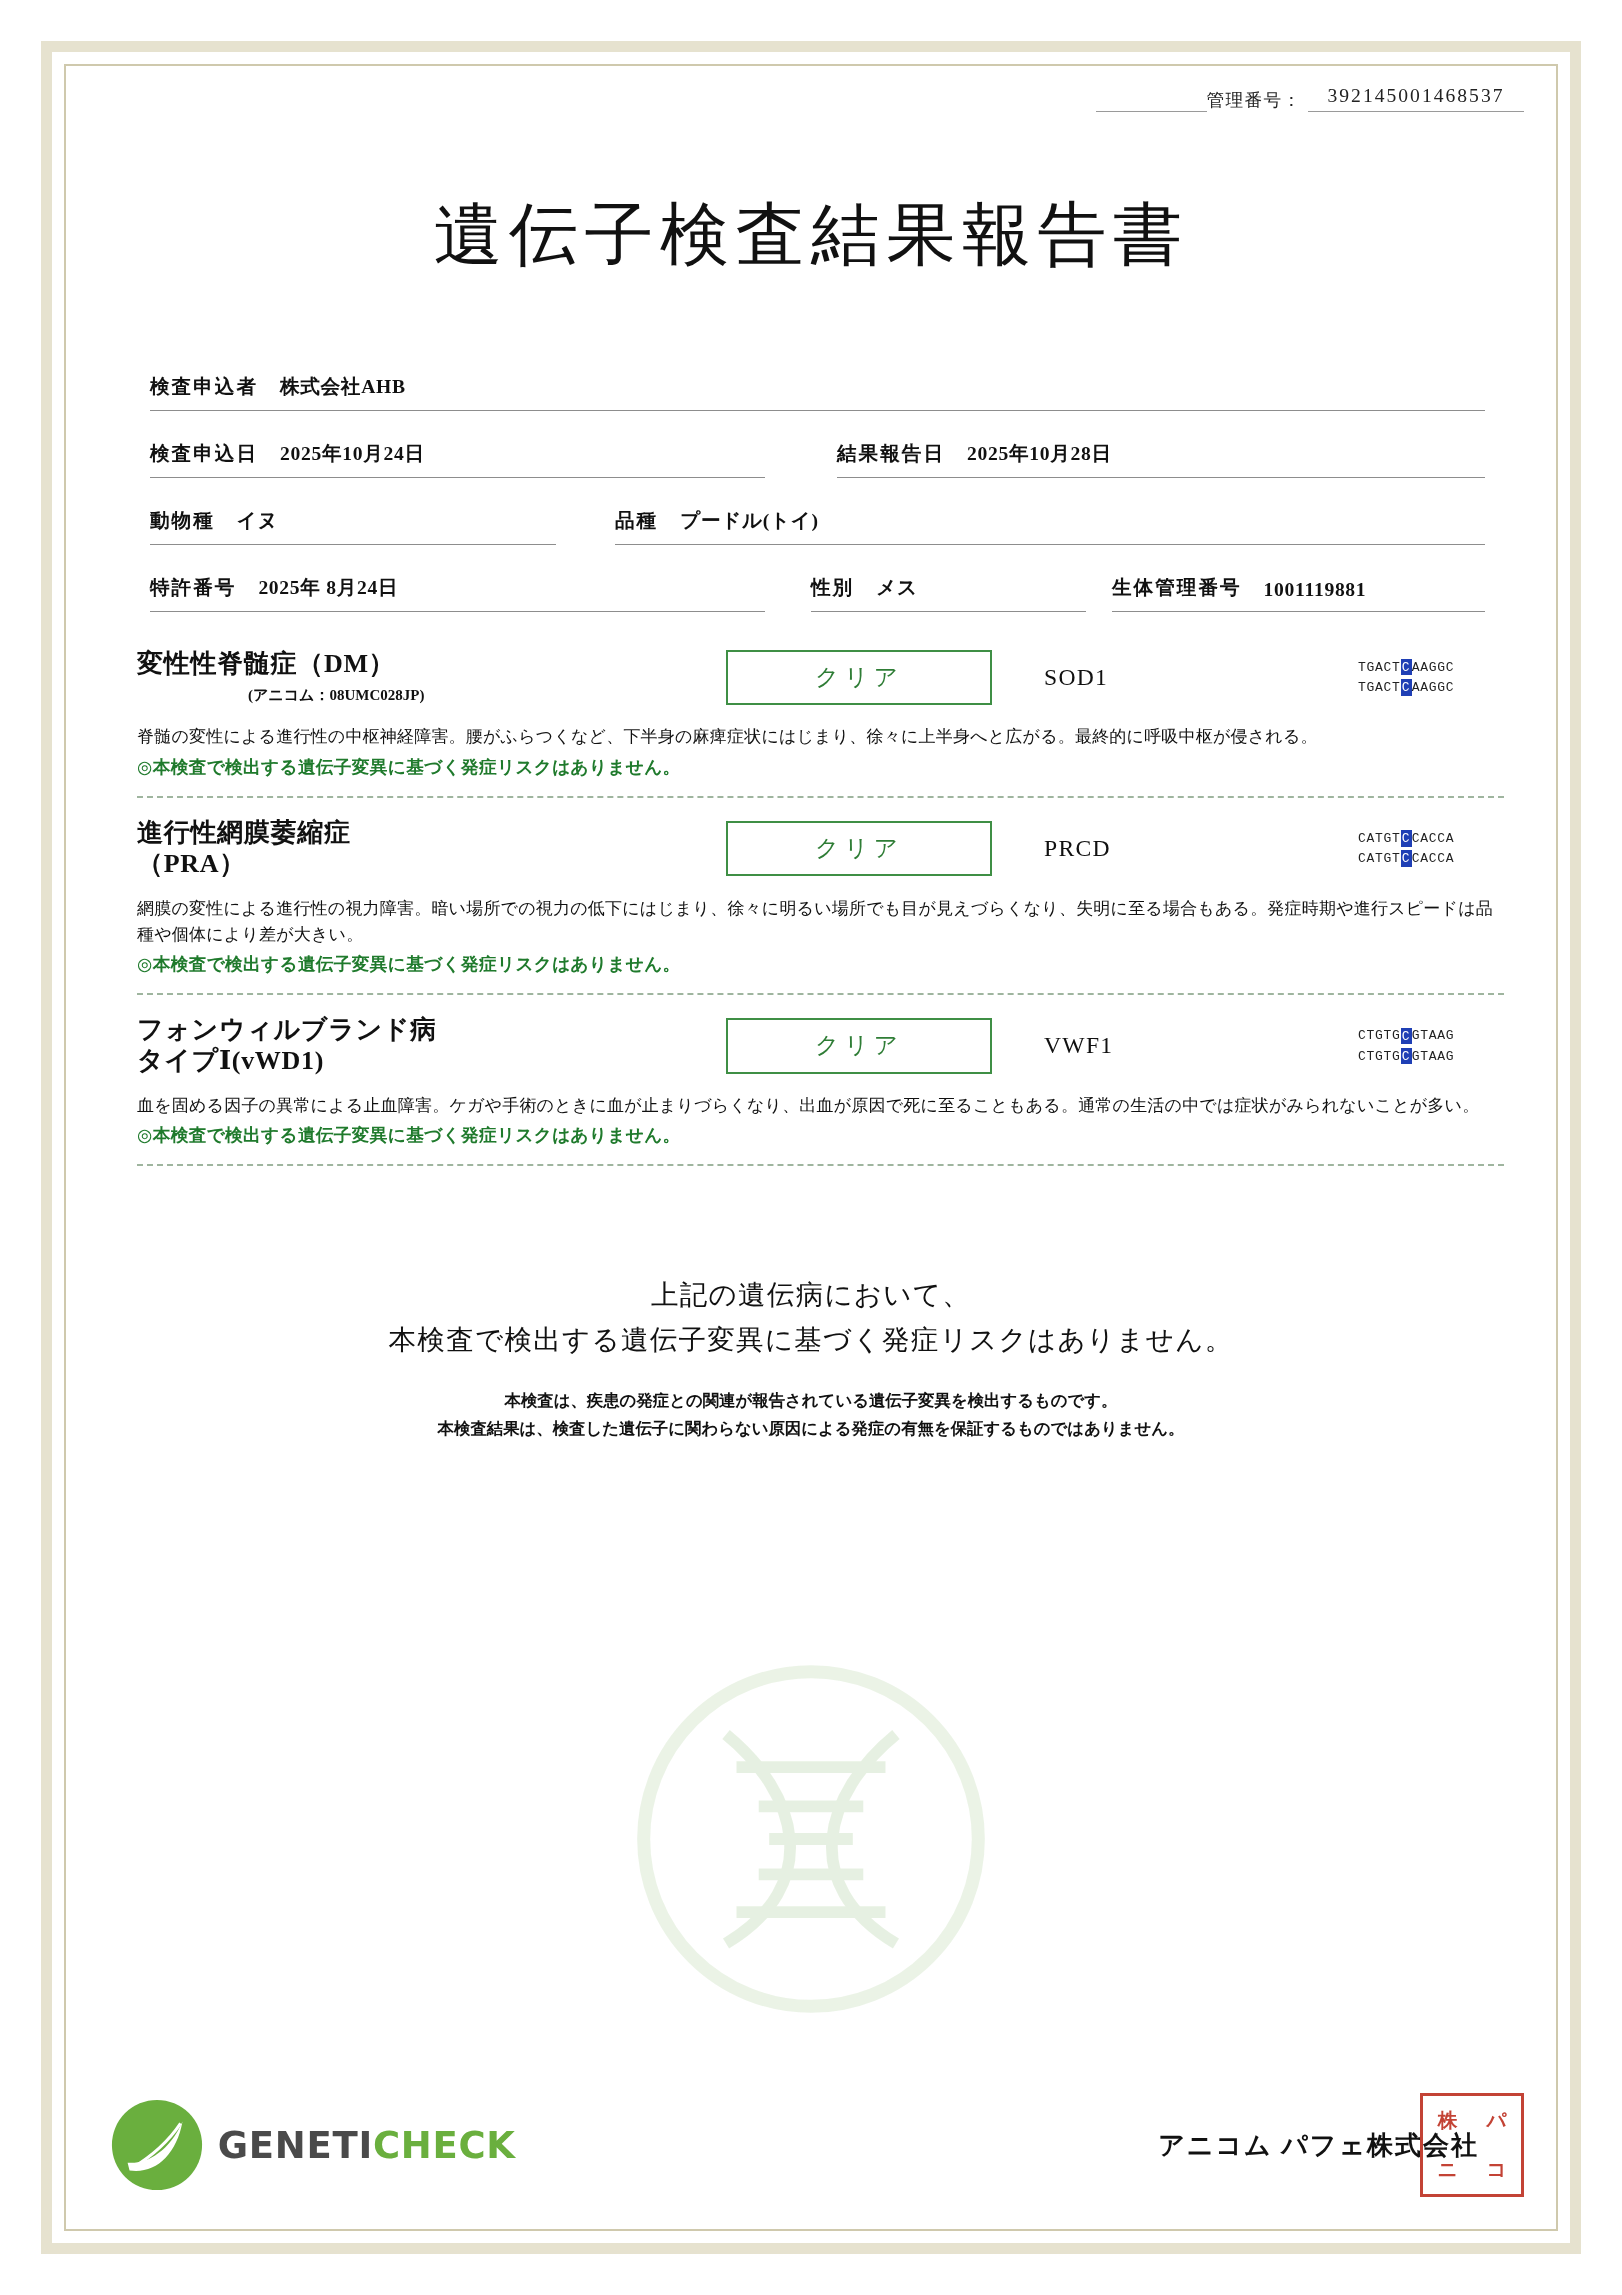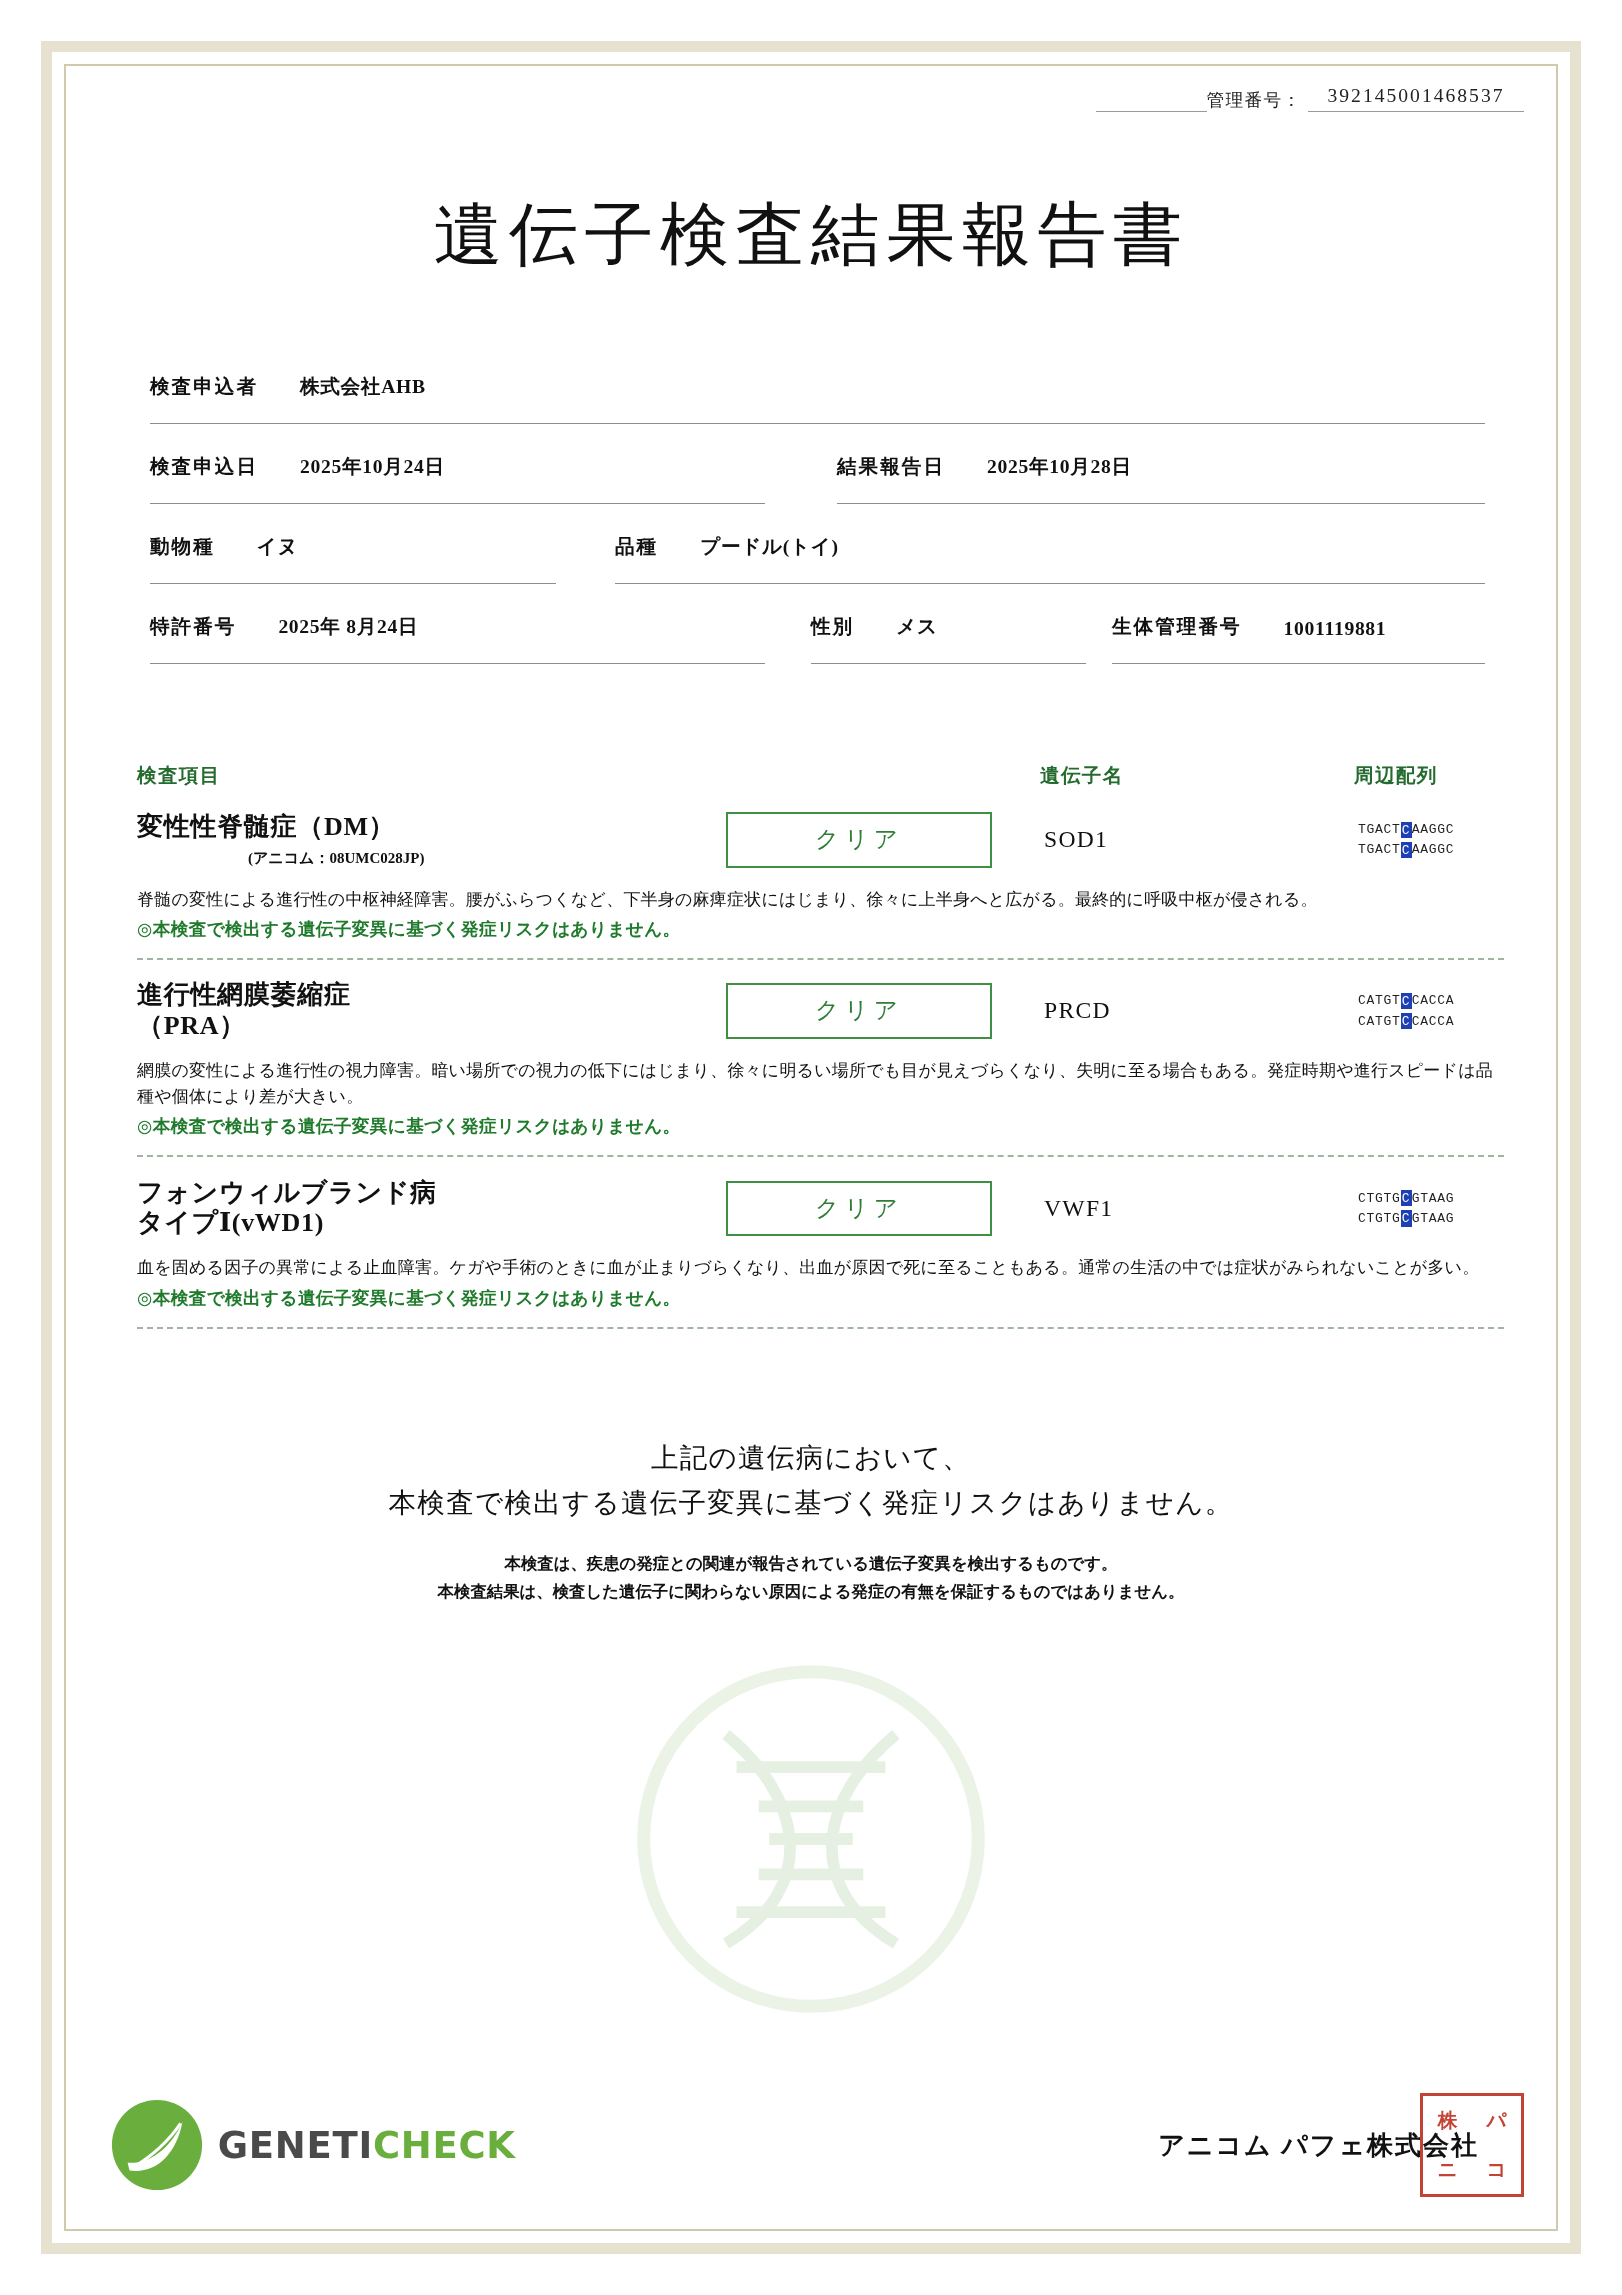--- a/index.html
+++ b/index.html
@@ -83,22 +83,21 @@
   }
   .meta-row {
     display: flex;
     align-items: flex-end;
     margin-bottom: 29px;
   }
   .field {
     display: flex;
     align-items: flex-end;
     border-bottom: 1.3px solid #8d8d8d;
-    padding-bottom: 23px;
-    gap: 20px;
+    padding-bottom: 10px;
   }
   .field .lbl {
     font-size: 19.6px;
     font-weight: 700;
     letter-spacing: 2px;
     white-space: nowrap;
     color: #111;
   }
   .field .val {
     font-size: 19.6px;
@@ -390,25 +389,20 @@
           <span class="val">メス</span>
         </div>
         <div class="field f-id">
           <span class="lbl">生体管理番号</span>
           <span class="val">1001119881</span>
         </div>
       </div>
 
     </div>
 
-    <div class="table-head">
-      <div class="th-item">検査項目</div>
-      <div class="th-gene">遺伝子名</div>
-      <div class="th-seq">周辺配列</div>
-    </div>
 
     <div class="test-block">
       <div class="test-top">
         <div class="test-name-wrap">
           <div class="test-name">変性性脊髄症（DM）</div>
           <div class="test-patent">(アニコム：08UMC028JP)</div>
         </div>
         <div class="result-box">クリア</div>
         <div class="gene-name">SOD1</div>
         <div class="seq-col">

